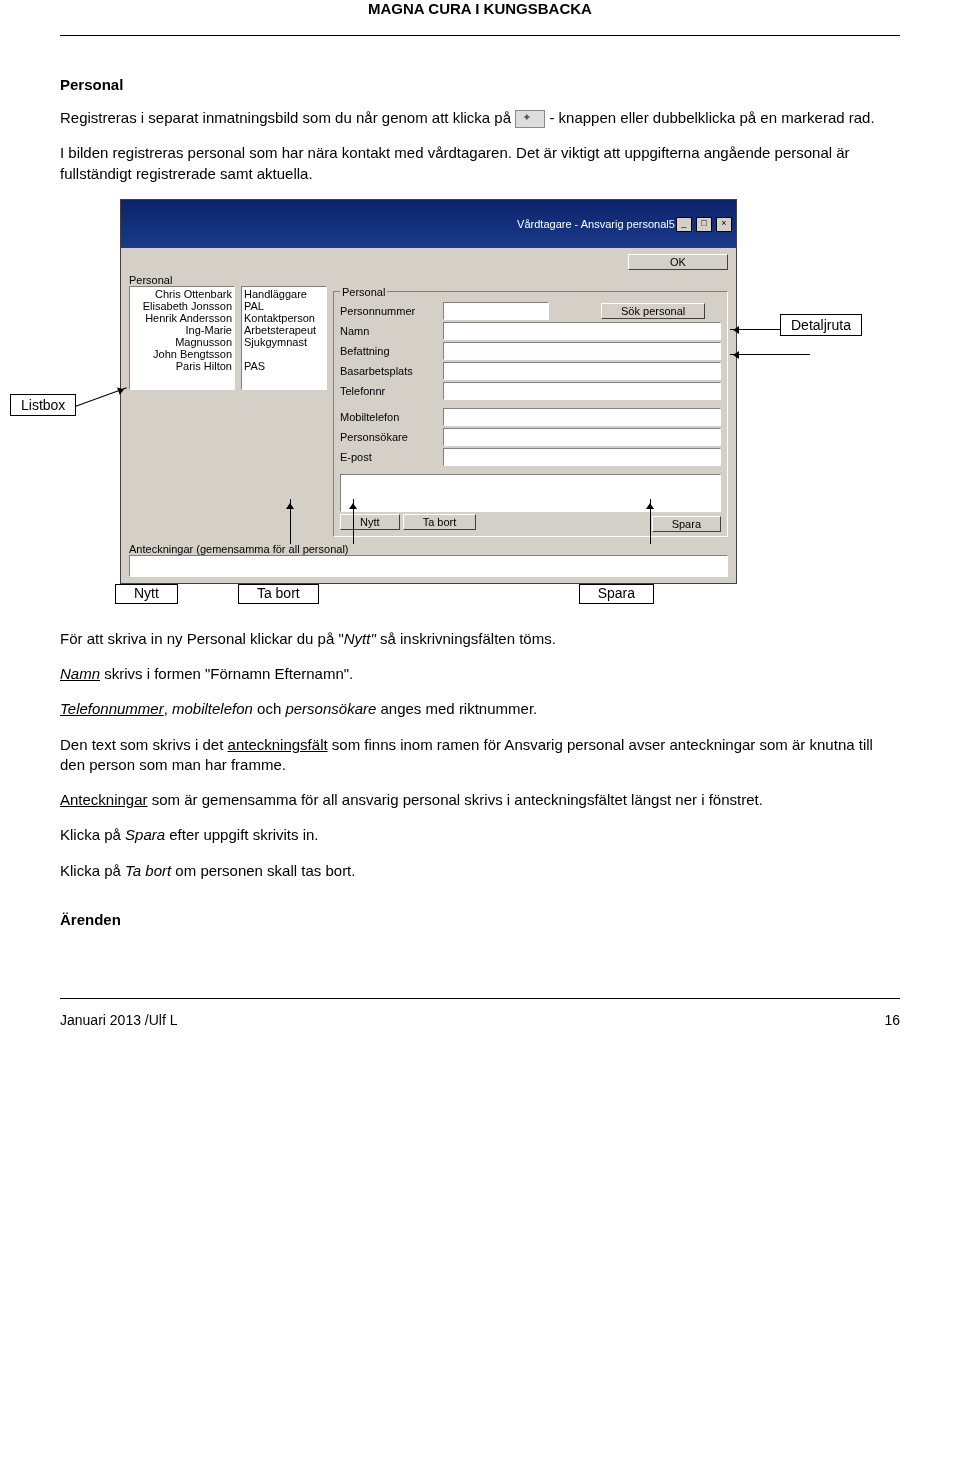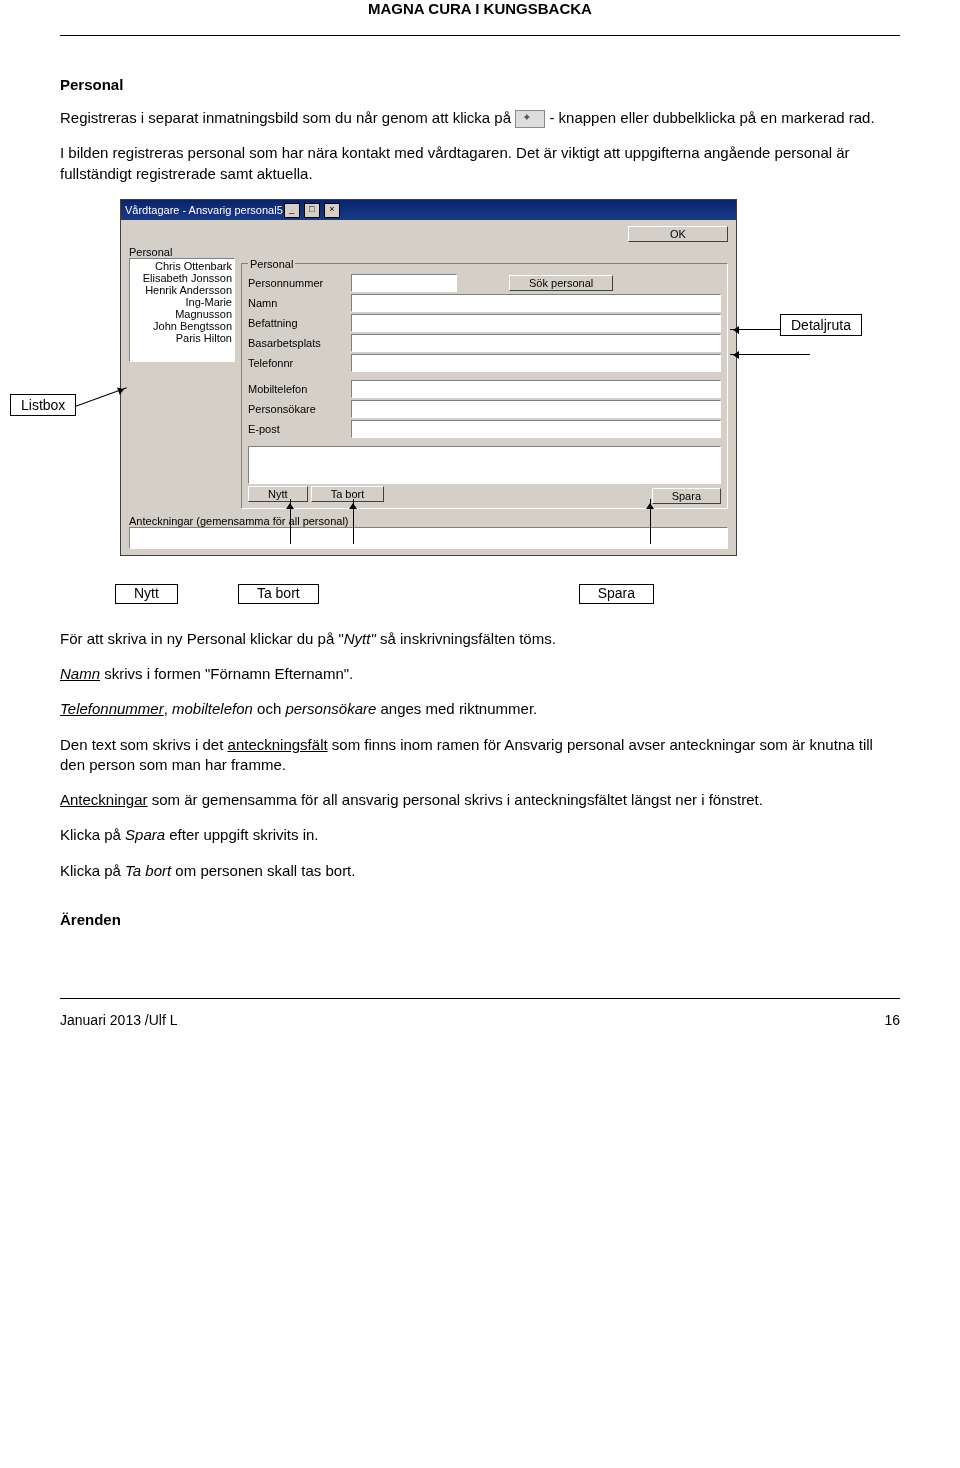--- a/index.html
+++ b/index.html
@@ -51,23 +51,23 @@
     width: 615px;
     background: #d4d0c8;
     border: 1px solid #404040;
     font-size: 11px;
     font-family: Tahoma, Arial, sans-serif;
     color: #000;
   }
   .titlebar {
     background: linear-gradient(#0a246a,#1a3a8a);
     color: #fff;
-    padding: 2px 4px;
+    padding: 16px 4px;
     display: flex;
-    justify-content: flex-start;
+    justify-content: flex-end;
     align-items: center;
   }
   .win-buttons span {
     display: inline-block;
     width: 14px; height: 13px;
     background: #d4d0c8;
     border: 1px solid #000;
     margin-left: 1px;
     font-size: 9px;
     text-align: center;
@@ -200,20 +200,27 @@
           <span class="winbtn" style="width:60px; text-align:center;">OK</span>
         </div>
         <div style="margin-top:4px;">Personal</div>
         <div class="columns">
           <div class="listbox" style="white-space:pre-line;text-align:right;">Chris Ottenbark
 Elisabeth Jonsson
 Henrik Andersson
 Ing-Marie Magnusson
 John Bengtsson
 Paris Hilton</div>
+          <div class="listbox col2" style="white-space:pre-line;">Handläggare
+PAL
+Kontaktperson
+Arbetsterapeut
+Sjukgymnast
+
+PAS</div>
           <fieldset class="personal-fs">
             <legend>Personal</legend>
             <div class="formrow">
               <span class="lbl">Personnummer</span>
               <span class="field fld" style="max-width:100px;"></span>
               <span style="width:10px;"></span>
               <span class="winbtn">Sök personal</span>
             </div>
             <div class="formrow">
                 <span class="lbl">Namn</span>

